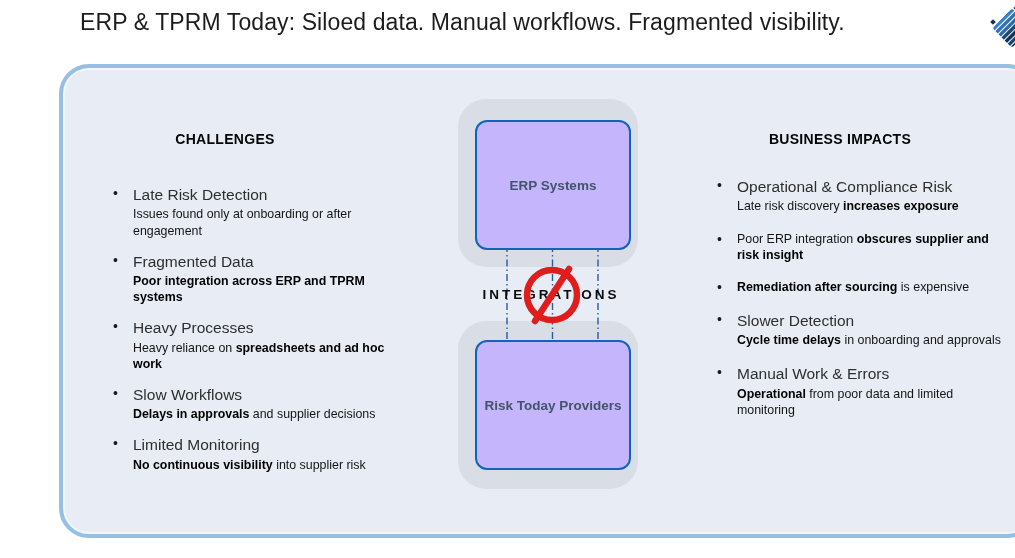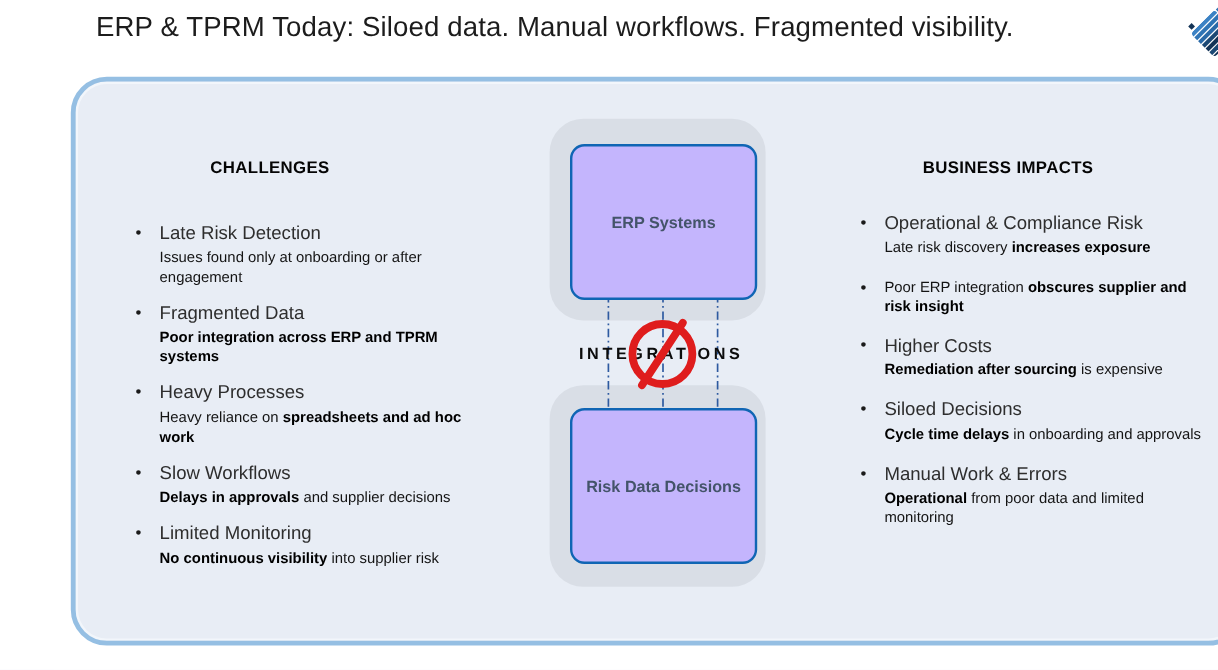--- a/index.html
+++ b/index.html
@@ -132,45 +132,44 @@
   <svg class="connectors" width="106" height="98" viewBox="0 0 106 98">
     <line x1="7" y1="0" x2="7" y2="98" stroke="#2e5aa0" stroke-width="1.4" stroke-dasharray="7 3 1.5 3"></line>
     <line x1="52.5" y1="0" x2="52.5" y2="98" stroke="#2e5aa0" stroke-width="1.4" stroke-dasharray="7 3 1.5 3"></line>
     <line x1="98" y1="0" x2="98" y2="98" stroke="#2e5aa0" stroke-width="1.4" stroke-dasharray="7 3 1.5 3"></line>
   </svg>
 
   <div class="white-box top">
     <span class="box-label">ERP Systems</span>
   </div>
   <div class="white-box bottom">
-    <span class="box-label">Risk Data Decisions</span>
+    <span class="box-label">Risk Today Providers</span>
   </div>
 
   <div class="integrations-label">INTEGRATIONS</div>
 
   <svg class="no-symbol" width="66" height="66" viewBox="0 0 66 66">
     <circle cx="33" cy="33" r="25" fill="none" stroke="#df1d1d" stroke-width="6.5"></circle>
     <line x1="16" y1="59" x2="50" y2="7" stroke="#df1d1d" stroke-width="6.5" stroke-linecap="round"></line>
   </svg>
 
   <div class="col-heading impacts">BUSINESS IMPACTS</div>
   <ul class="bullet-list impacts-list">
     <li>
       <div class="item-title">Operational &amp; Compliance Risk</div>
       <div class="item-desc"><span>Late risk discovery </span><b>increases exposure</b></div>
     </li>
     <li>
       <div class="item-desc"><span>Poor ERP integration </span><b>obscures supplier and risk insight</b></div>
     </li>
     <li>
-      <div class="item-title">Higher Costs</div>
       <div class="item-desc"><b>Remediation after sourcing</b><span> is expensive</span></div>
     </li>
     <li>
-      <div class="item-title">Siloed Decisions</div>
+      <div class="item-title">Slower Detection</div>
       <div class="item-desc"><b>Cycle time delays</b><span> in onboarding and approvals</span></div>
     </li>
     <li>
       <div class="item-title">Manual Work &amp; Errors</div>
       <div class="item-desc"><b>Operational</b><span> from poor data and limited monitoring</span></div>
     </li>
   </ul>
 
 </div>
 

